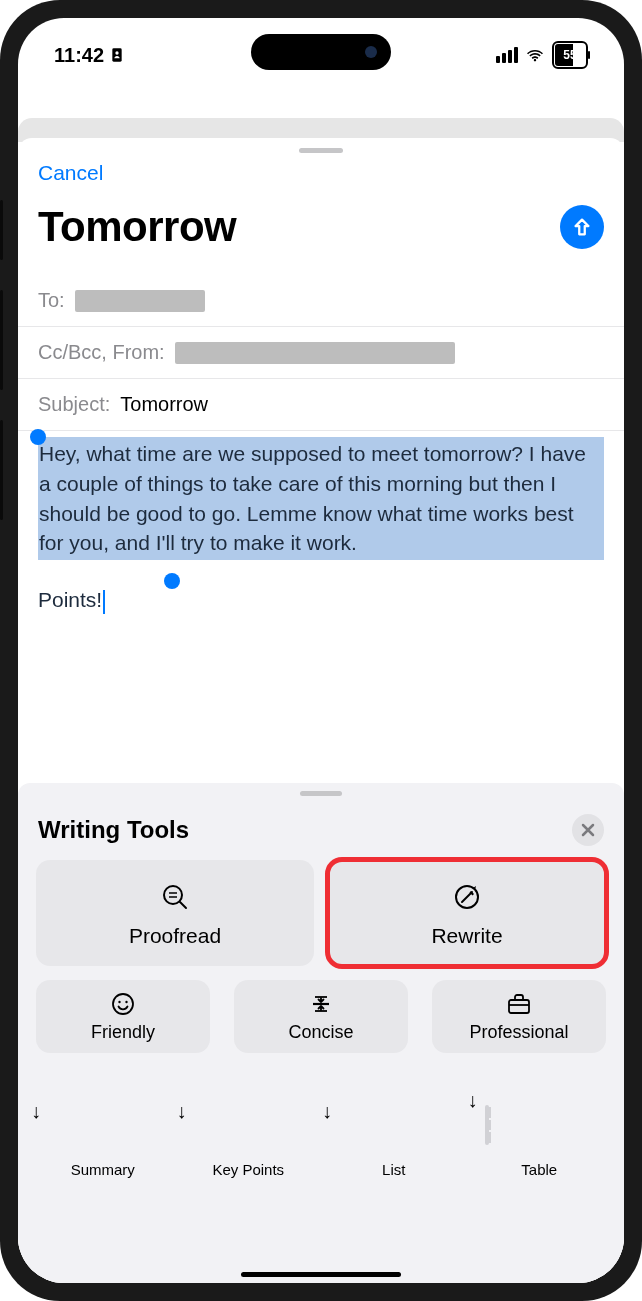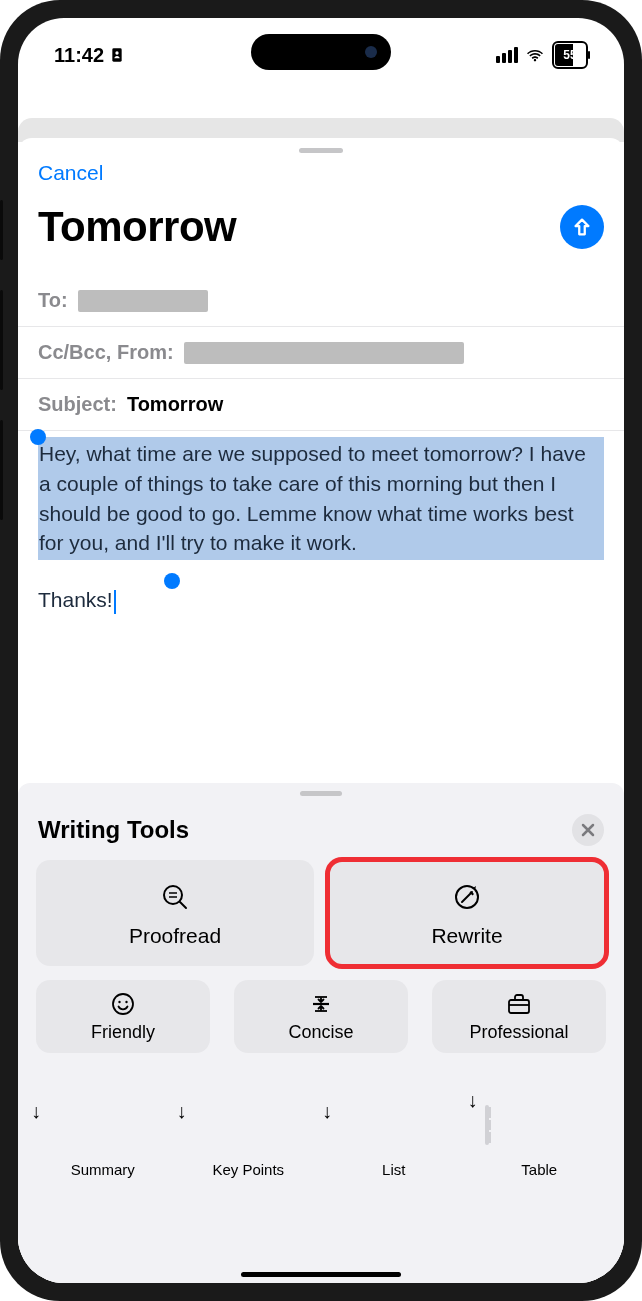--- a/index.html
+++ b/index.html
@@ -147,21 +147,20 @@
   align-items:center;
   justify-content:center;
 }
 .field-row {
   padding: 14px 20px;
   border-bottom:1px solid #e7e7e9;
   display:flex;
   align-items:center;
   gap:10px;
   font-size:20px;
-  font-weight:bold;
 }
 .field-row:first-of-type { border-top:1px solid #e7e7e9; }
 .field-label { color:#8a8a8e; }
 .field-value { color:#000; }
 .redacted {
   background:#bdbdbd;
   border-radius:2px;
   height:22px;
 }
 .redacted.short { width:130px; }
@@ -385,21 +384,21 @@
       </div>
       <div class="field-row">
         <span class="field-label">Subject:</span>
         <span class="field-value">Tomorrow</span>
       </div>
 
       <div class="body-area">
         <div class="sel-handle start"></div>
         <div class="selected-text">Hey, what time are we supposed to meet tomorrow? I have a couple of things to take care of this morning but then I should be good to go. Lemme know what time works best for you, and I'll try to make it work.</div>
         <div class="unselected-line">
-          <span>Thanks!</span><span class="cursor-line"></span>
+          <span>Points!</span><span class="cursor-line"></span>
         </div>
         <div class="sel-handle end"></div>
       </div>
 
       <div class="tools-sheet">
         <div class="tools-grabber"></div>
         <div class="tools-header">
           <div class="tools-title">Writing Tools</div>
           <button class="tools-close">
             <svg width="14" height="14" viewBox="0 0 14 14">

